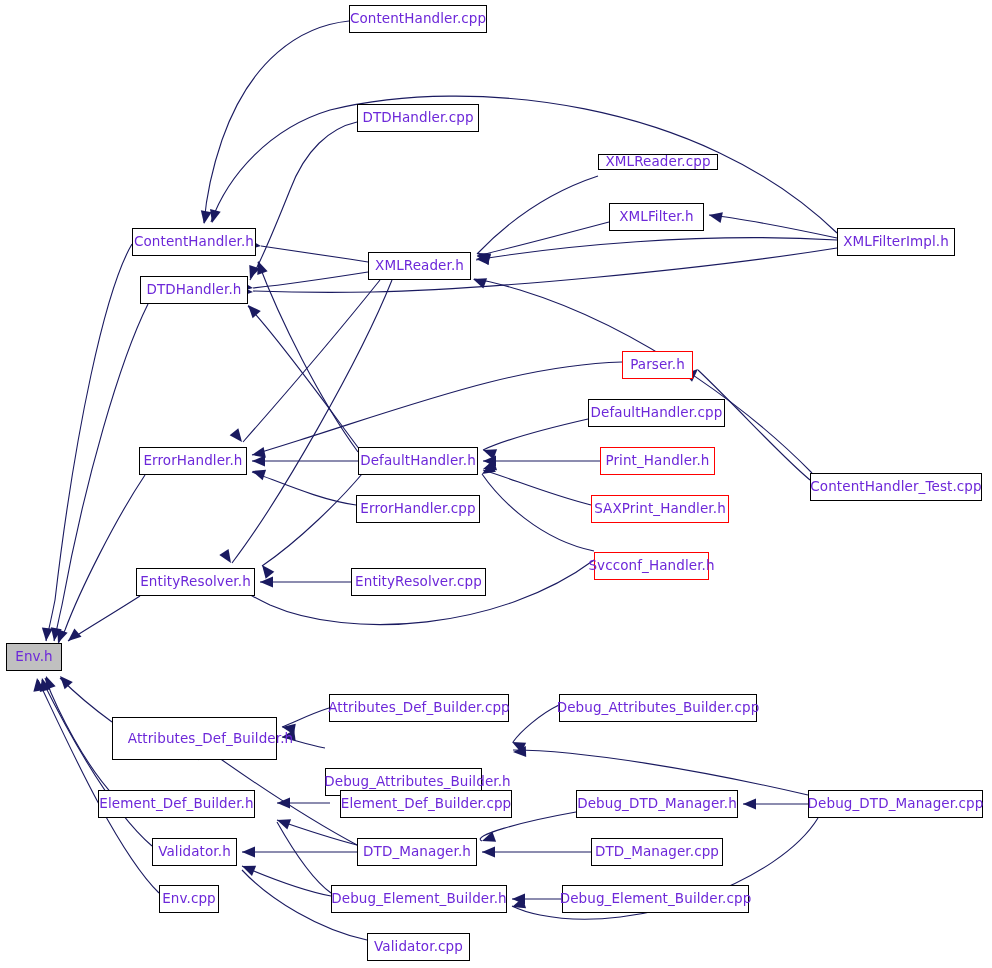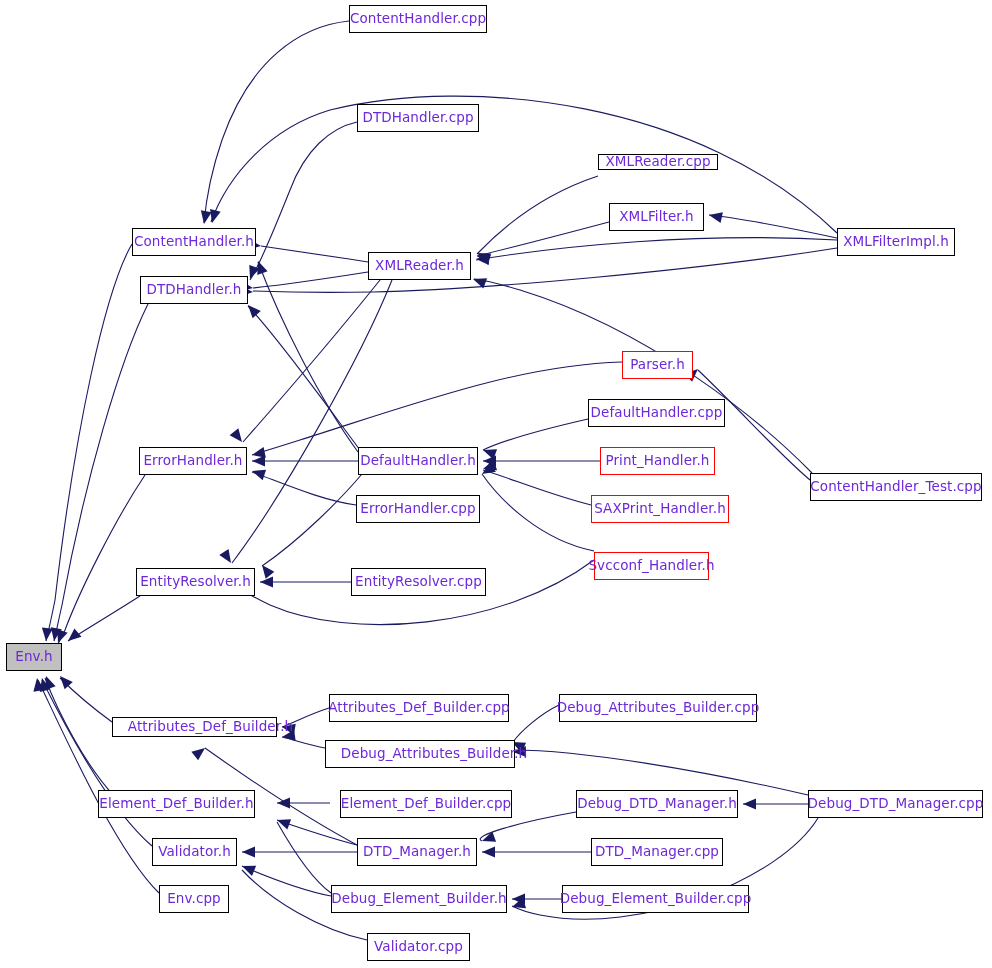--- a/index.html
+++ b/index.html
@@ -182,24 +182,24 @@
       </div>
       <div class="node-box root" style="left: 6px; top: 643px; width: 56px; height: 28px;">
         <span class="node-label">Env.h</span>
       </div>
       <div class="node-box" style="left: 329px; top: 694px; width: 180px; height: 28px;">
         <span class="node-label">Attributes_Def_Builder.cpp</span>
       </div>
       <div class="node-box" style="left: 559px; top: 694px; width: 198px; height: 28px;">
         <span class="node-label">Debug_Attributes_Builder.cpp</span>
       </div>
-      <div class="node-box" style="left: 112px; top: 717px; width: 165px; height: 20px; padding-left: 32px;">
+      <div class="node-box" style="left: 112px; top: 717px; width: 165px; height: 43px; padding-left: 32px;">
         <span class="node-label">Attributes_Def_Builder.h</span>
       </div>
-      <div class="node-box" style="left: 325px; top: 740px; width: 190px; height: 28px; padding-left: 28px;">
+      <div class="node-box" style="left: 325px; top: 768px; width: 157px; height: 28px; padding-left: 28px;">
         <span class="node-label">Debug_Attributes_Builder.h</span>
       </div>
       <div class="node-box" style="left: 98px; top: 790px; width: 157px; height: 28px;">
         <span class="node-label">Element_Def_Builder.h</span>
       </div>
       <div class="node-box" style="left: 330px; top: 790px; width: 172px; height: 28px; margin-left: 10px;">
         <span class="node-label">Element_Def_Builder.cpp</span>
       </div>
       <div class="node-box" style="left: 576px; top: 790px; width: 162px; height: 28px;">
         <span class="node-label">Debug_DTD_Manager.h</span>
@@ -209,21 +209,21 @@
       </div>
       <div class="node-box" style="left: 152px; top: 838px; width: 85px; height: 28px;">
         <span class="node-label">Validator.h</span>
       </div>
       <div class="node-box" style="left: 357px; top: 838px; width: 120px; height: 28px;">
         <span class="node-label">DTD_Manager.h</span>
       </div>
       <div class="node-box" style="left: 591px; top: 838px; width: 132px; height: 28px;">
         <span class="node-label">DTD_Manager.cpp</span>
       </div>
-      <div class="node-box" style="left: 159px; top: 885px; width: 70px; height: 28px;">
+      <div class="node-box" style="left: 159px; top: 885px; width: 60px; height: 28px;">
         <span class="node-label">Env.cpp</span>
       </div>
       <div class="node-box" style="left: 331px; top: 885px; width: 176px; height: 28px;">
         <span class="node-label">Debug_Element_Builder.h</span>
       </div>
       <div class="node-box" style="left: 562px; top: 885px; width: 187px; height: 28px;">
         <span class="node-label">Debug_Element_Builder.cpp</span>
       </div>
       <div class="node-box" style="left: 367px; top: 933px; width: 103px; height: 28px;">
         <span class="node-label">Validator.cpp</span>

